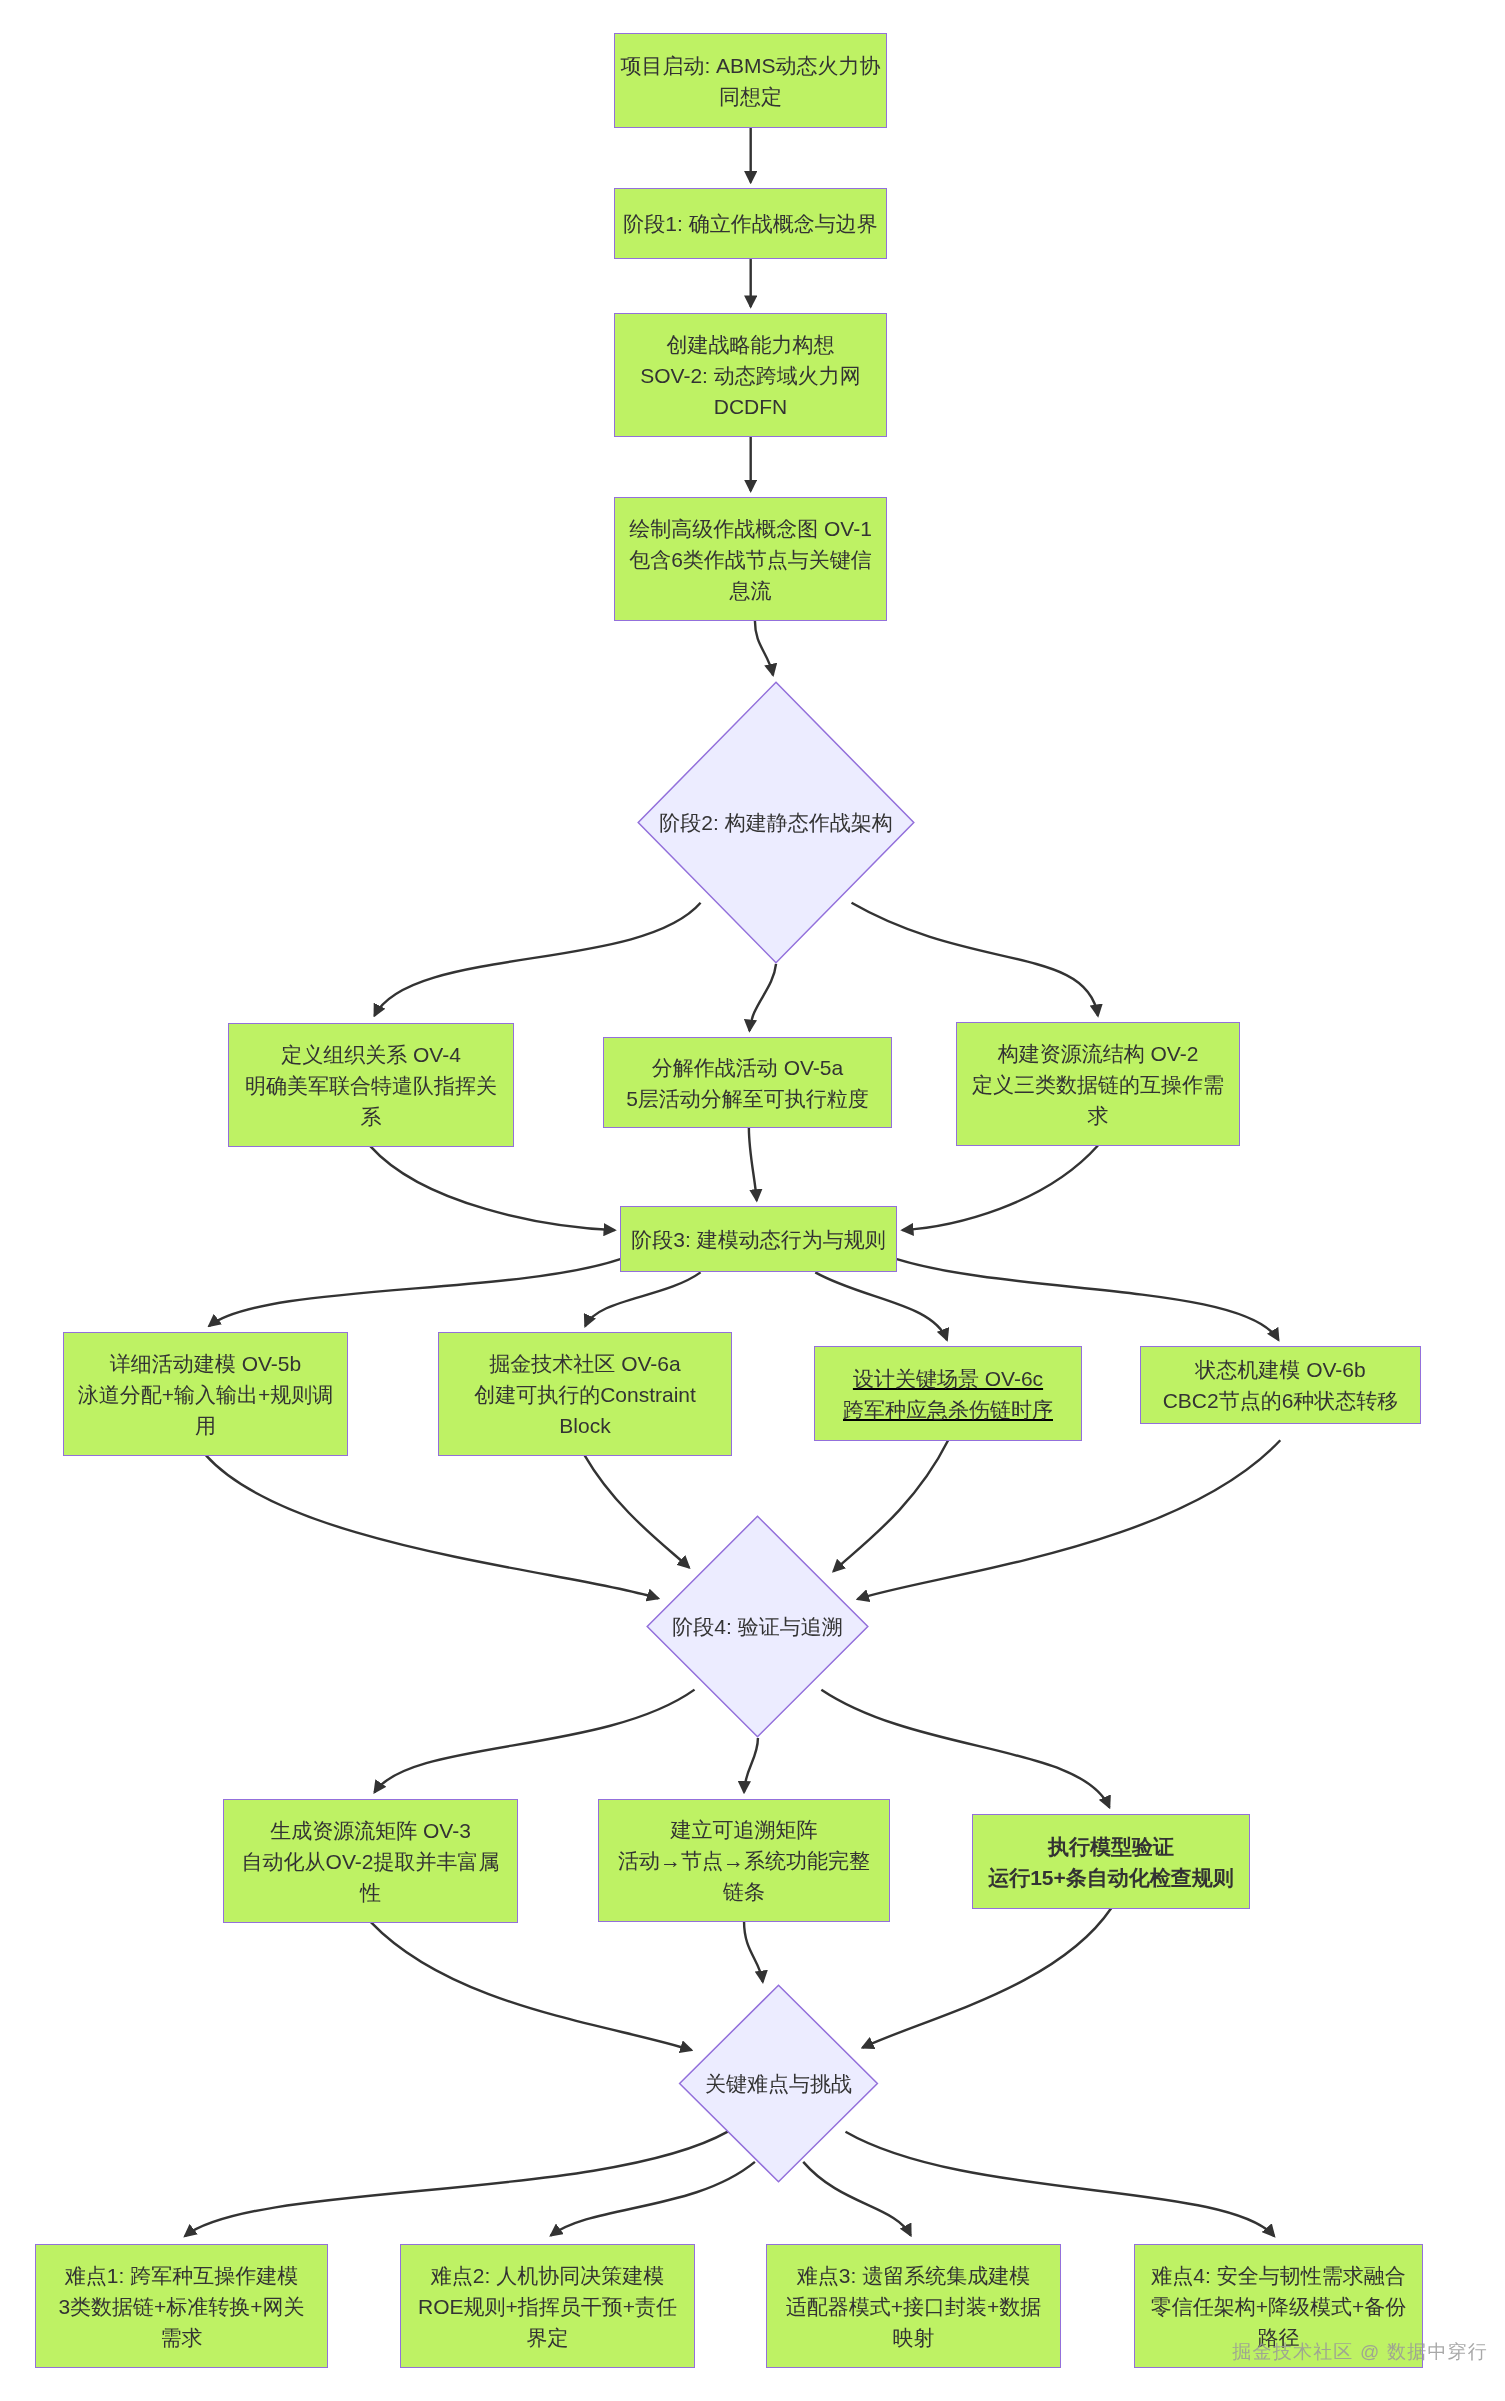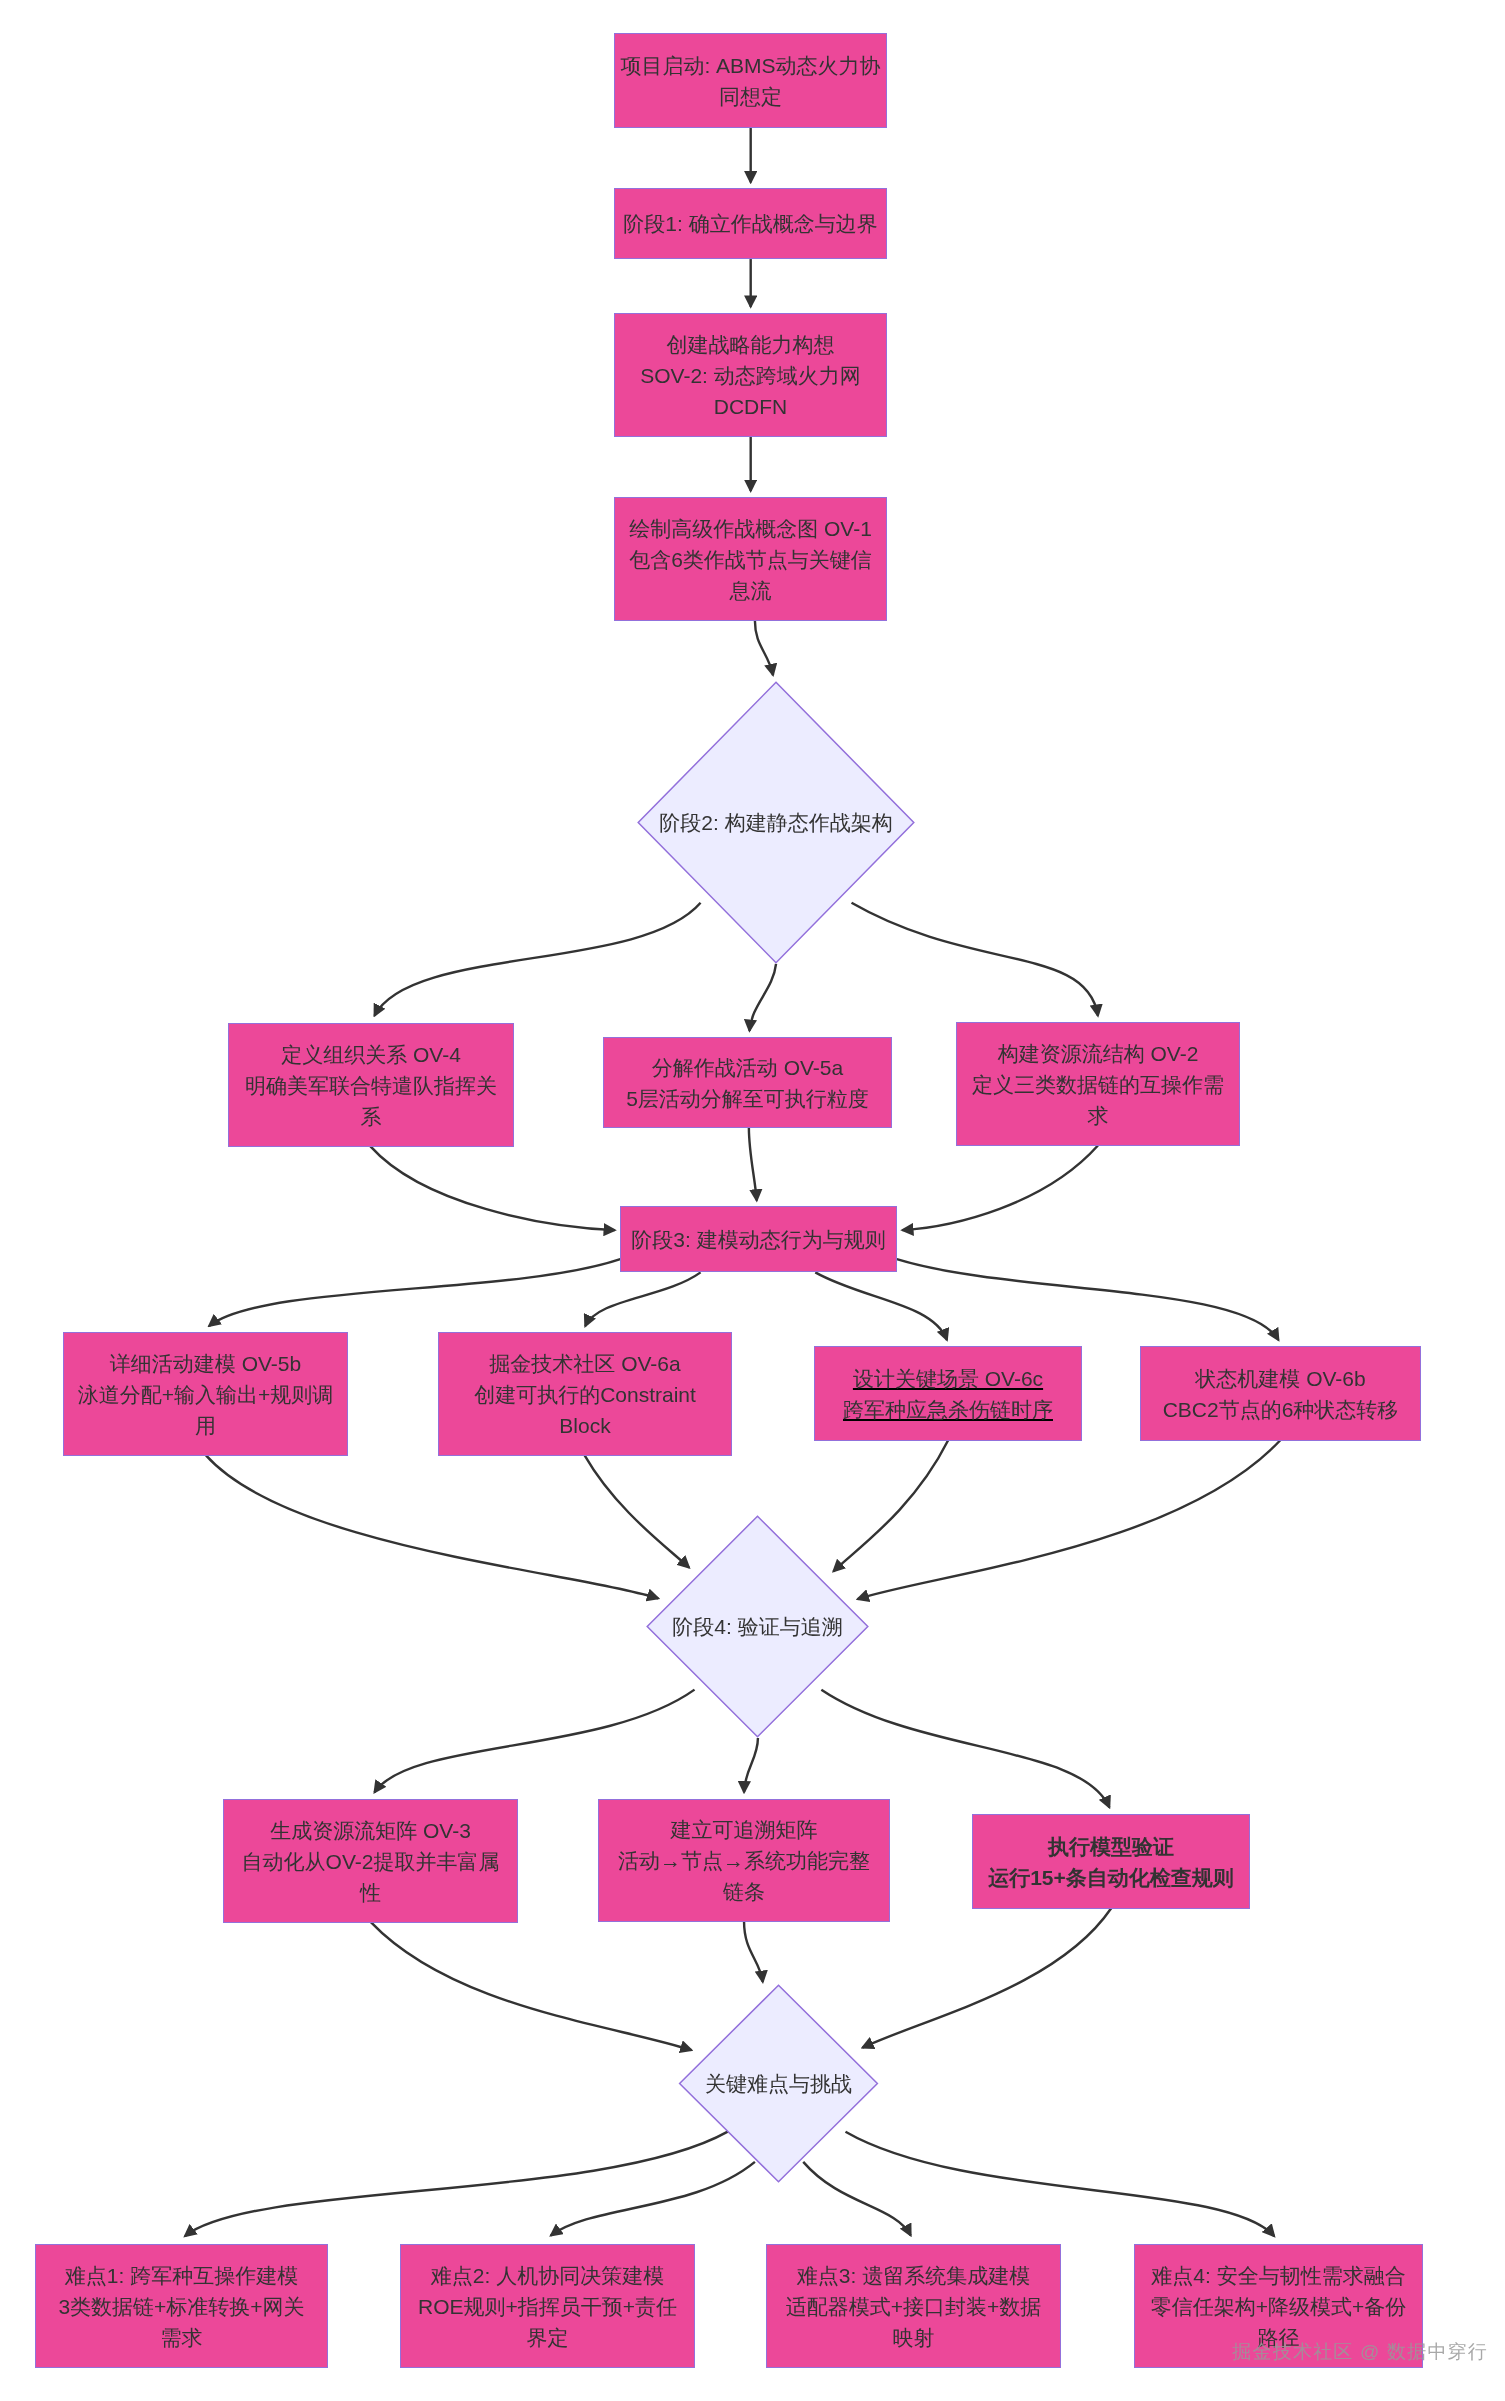--- a/index.html
+++ b/index.html
@@ -4,21 +4,21 @@
 <style>
   html,body{margin:0;padding:0;}
   body{
     width:1505px;height:2401px;position:relative;background:#ffffff;
     font-family:"Liberation Sans","DejaVu Sans",sans-serif;
   }
   #canvas{position:absolute;left:0;top:0;width:1505px;height:2401px;}
   #edge-layer{position:absolute;left:0;top:0;width:1505px;height:2401px;pointer-events:none;}
   .node{position:absolute;box-sizing:border-box;display:flex;align-items:center;justify-content:center;}
   .node.rect{
-    background:#ec4899;border:1.5px solid #9370DB;
+    background:#bef264;border:1.5px solid #9370DB;
   }
   .node .lbl{
     white-space:pre-line;text-align:center;color:#333333;
     font-size:21px;line-height:31px;padding:0 3.6px;
   }
   .node.diamond{background:transparent;border:none;}
   .node.diamond svg{position:absolute;left:0;top:0;}
   .node.diamond .lbl{position:relative;z-index:2;text-align:right;}
   #watermark{
     position:absolute;top:2339px;right:17px;
@@ -114,21 +114,21 @@
       </div>
       <div class="node rect" style="left: 438px; top: 1332px; width: 294px; height: 124px;">
         <div class="lbl">掘金技术社区 OV-6a
 创建可执行的Constraint
 Block</div>
       </div>
       <div class="node rect" style="left: 814px; top: 1346px; width: 268px; height: 95px; text-decoration: underline;">
         <div class="lbl">设计关键场景 OV-6c
 跨军种应急杀伤链时序</div>
       </div>
-      <div class="node rect" style="left: 1140px; top: 1346px; width: 281px; height: 95px;">
+      <div class="node rect" style="left: 1140px; top: 1346px; width: 281px; height: 78px;">
         <div class="lbl">状态机建模 OV-6b
 CBC2节点的6种状态转移</div>
       </div>
       <div class="node diamond" style="left: 646px; top: 1515px; width: 223px; height: 223px;">
         <svg width="223" height="223" viewBox="0 0 370 370">
           <polygon points="185,2 368,185 185,368 2,185" fill="#ECECFF" stroke="#9370DB" stroke-width="2.5"></polygon>
         </svg>
         <div class="lbl">阶段4: 验证与追溯</div>
       </div>
       <div class="node rect" style="left: 223px; top: 1799px; width: 295px; height: 124px;">

